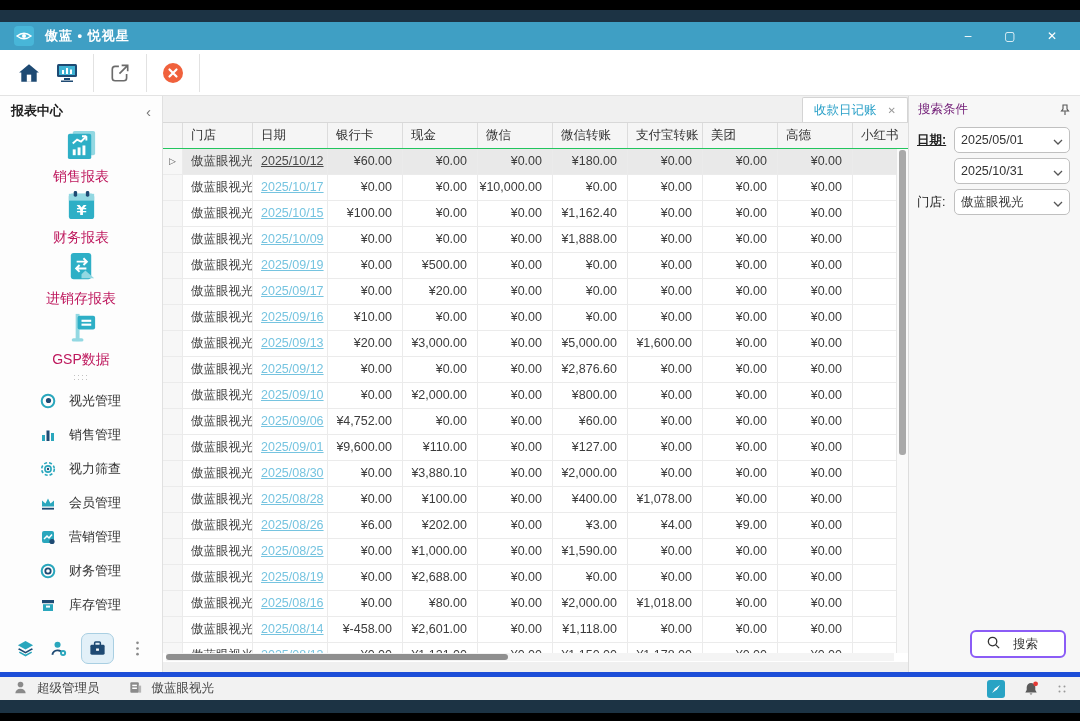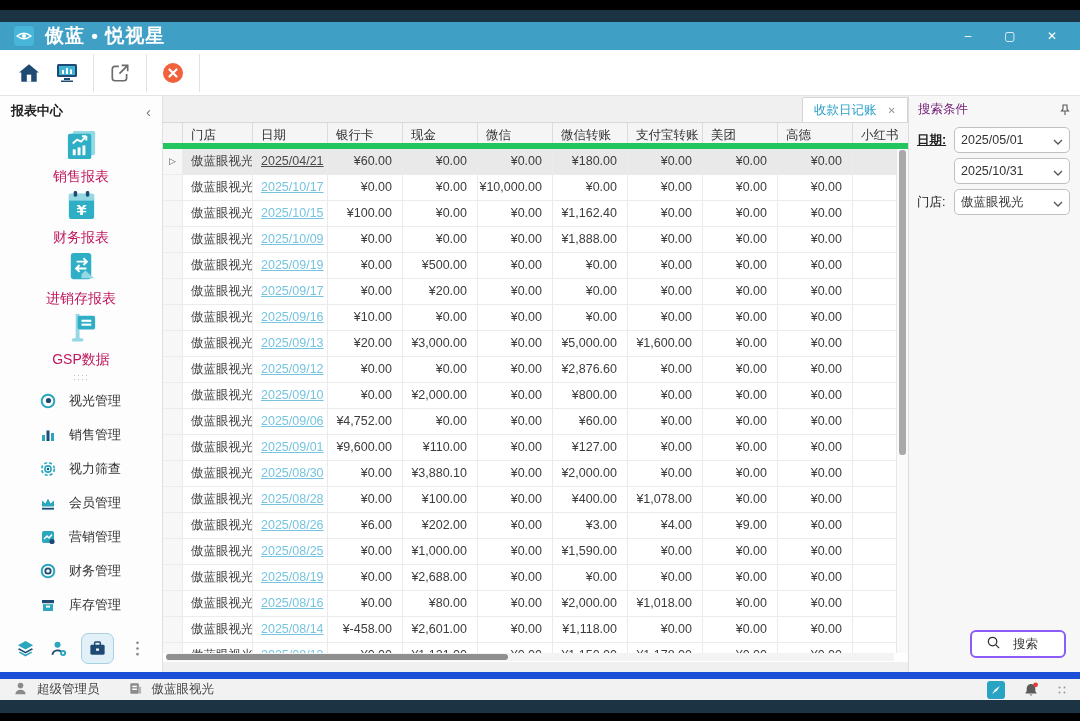--- a/index.html
+++ b/index.html
@@ -6,21 +6,21 @@
   body { background:#000; font-family:"Liberation Sans","DejaVu Sans",sans-serif; }
   .screen { position:relative; width:1080px; height:721px; background:#000; overflow:hidden; }
 
   
   .top-navy { position:absolute; left:0; top:10px; width:100%; height:12px; background:#1c3344; }
   .bottom-navy { position:absolute; left:0; top:700px; width:100%; height:13px; background:#1c3344; }
 
   
   .titlebar { position:absolute; left:0; top:22px; width:100%; height:28px; background:#3f9fc4; display:flex; align-items:center; padding:0 14px; }
   .logo { width:20px; height:20px; margin-right:11px; flex:none; }
-  .title { color:#fff; font-size:19px; font-weight:bold; letter-spacing:1px; }
+  .title { color:#fff; font-size:13px; font-weight:bold; letter-spacing:1px; }
   .win-controls { margin-left:auto; display:flex; gap:26px; padding-right:6px; }
   .win-btn { color:#fff; font-size:12px; width:16px; text-align:center; }
 
   
   .toolbar { position:absolute; left:0; top:50px; width:100%; height:46px; background:#fff; border-bottom:1px solid #e3e3e3; display:flex; align-items:center; padding-left:10px; }
   .tb-btn { width:28px; height:28px; margin:0 5px; display:flex; align-items:center; justify-content:center; }
   .tb-btn svg { width:22px; height:22px; }
   .tb-sep { width:1px; height:38px; background:#e2e2e2; margin:0 7px; }
 
   
@@ -40,21 +40,21 @@
   .sb-icon svg { width:19px; height:19px; }
   .sb-sel { width:33px; height:31px; background:#e2f0f8; border:1px solid #a9cfe2; border-radius:7px; display:flex; align-items:center; justify-content:center; }
 
   
   .main { position:absolute; left:163px; top:96px; width:745px; height:576px; background:#f0f0f0; }
   .tabbar { height:26px; display:flex; align-items:flex-end; padding-left:9px;justify-content:flex-end; }
   .tab { height:25px; background:#fff; border:1px solid #d4d4d4; border-bottom:none; display:flex; align-items:center; padding:0 11px; border-radius:2px 2px 0 0; }
   .tab-label { color:#2aa0c8; font-size:12.5px; }
   .tab-close { color:#999; font-size:10px; margin-left:11px; }
   .grid { position:absolute; left:0; top:26px; width:745px; height:540px; background:#fff; border-top:1px solid #d8d8d8; }
-  .grid-header { display:flex; height:26px; background:#f5f5f5; border-bottom:6px solid #22c55e; }
+  .grid-header { display:flex; height:26px; background:#f5f5f5; border-bottom:1px solid #22c55e; }
   .hcell { font-size:12.5px; color:#333; line-height:25px; padding-left:8px; border-right:1px solid #dcdcdc; white-space:nowrap; overflow:hidden; }
   .grid-body { height:504px; overflow:hidden; position:relative; }
   .grid-row { display:flex; height:26px; border-bottom:1px solid #ebebeb; background:#fff; }
   .grid-row.selected { background:#e9e9e9; }
   .cell { font-size:12.5px; color:#3c3c3c; line-height:25px; border-right:1px solid #ebebeb; white-space:nowrap; overflow:hidden; }
   .w-gutter { width:20px; padding-left:0; }
   .gutter-cell { background:#f7f7f7; text-align:center; font-size:9px; color:#555; line-height:25px; }
   .grid-header .w-gutter { background:#f5f5f5; }
   .w-store { width:70px; padding-left:8px; }
   .w-date { width:75px; padding-left:8px; }
@@ -79,21 +79,21 @@
   .field-label { width:37px; font-size:12.5px; color:#222; flex:none; }
   .field-label.u { text-decoration:underline; font-weight:bold; }
   .combo { flex:1; height:26px; background:#fff; border:1px solid #c0c0c0; border-radius:5px; display:flex; align-items:center; padding:0 6px; }
   .combo-value { font-size:12.5px; color:#333; flex:1; white-space:nowrap; overflow:hidden; }
   .combo-caret svg { width:10px; height:6px; }
   .search-btn { position:absolute; right:14px; bottom:14px; width:96px; height:28px; background:#fff; border:2px solid #8b5cf6; border-radius:6px; display:flex; align-items:center; padding:0 14px; }
   .search-btn svg { width:15px; height:15px; flex:none; }
   .search-btn-label { font-size:12.5px; color:#333; margin:0 auto; }
 
   
-  .statusbar { position:absolute; left:0; top:672px; width:100%; height:28px; background:#f2f2f2; border-top:7px solid #1d4ed8; display:flex; align-items:center; padding:0 13px; }
+  .statusbar { position:absolute; left:0; top:672px; width:100%; height:28px; background:#f2f2f2; border-top:5px solid #1d4ed8; display:flex; align-items:center; padding:0 13px; }
   .status-item { display:flex; align-items:center; margin-right:28px; font-size:12.5px; color:#444; }
   .status-item svg { width:15px; height:15px; margin-right:9px; }
   .status-right { margin-left:auto; display:flex; align-items:center; gap:17px; }
   .status-right svg { display:block; }
   .ic-compass svg { width:18px; height:18px; }
   .ic-bell svg { width:18px; height:18px; }
   .ic-grip svg { width:10px; height:10px; }
 </style>
 </head>
 <body>
@@ -326,21 +326,21 @@
           <div class="hcell w-m">微信转账</div>
           <div class="hcell w-m">支付宝转账</div>
           <div class="hcell w-m">美团</div>
           <div class="hcell w-m">高德</div>
           <div class="hcell w-last">小红书</div>
         </div>
       <div class="grid-body">
           <div class="grid-row selected">
             <div class="cell w-gutter gutter-cell">▷</div>
             <div class="cell w-store">傲蓝眼视光</div>
-            <div class="cell w-date"><span class="date-link">2025/04/21</span></div>
+            <div class="cell w-date"><span class="date-link">2025/10/12</span></div>
             <div class="cell w-m">¥60.00</div>
             <div class="cell w-m">¥0.00</div>
             <div class="cell w-m">¥0.00</div>
             <div class="cell w-m">¥180.00</div>
             <div class="cell w-m">¥0.00</div>
             <div class="cell w-m">¥0.00</div>
             <div class="cell w-m">¥0.00</div>
             <div class="cell w-last"></div>
           </div>
           <div class="grid-row">

